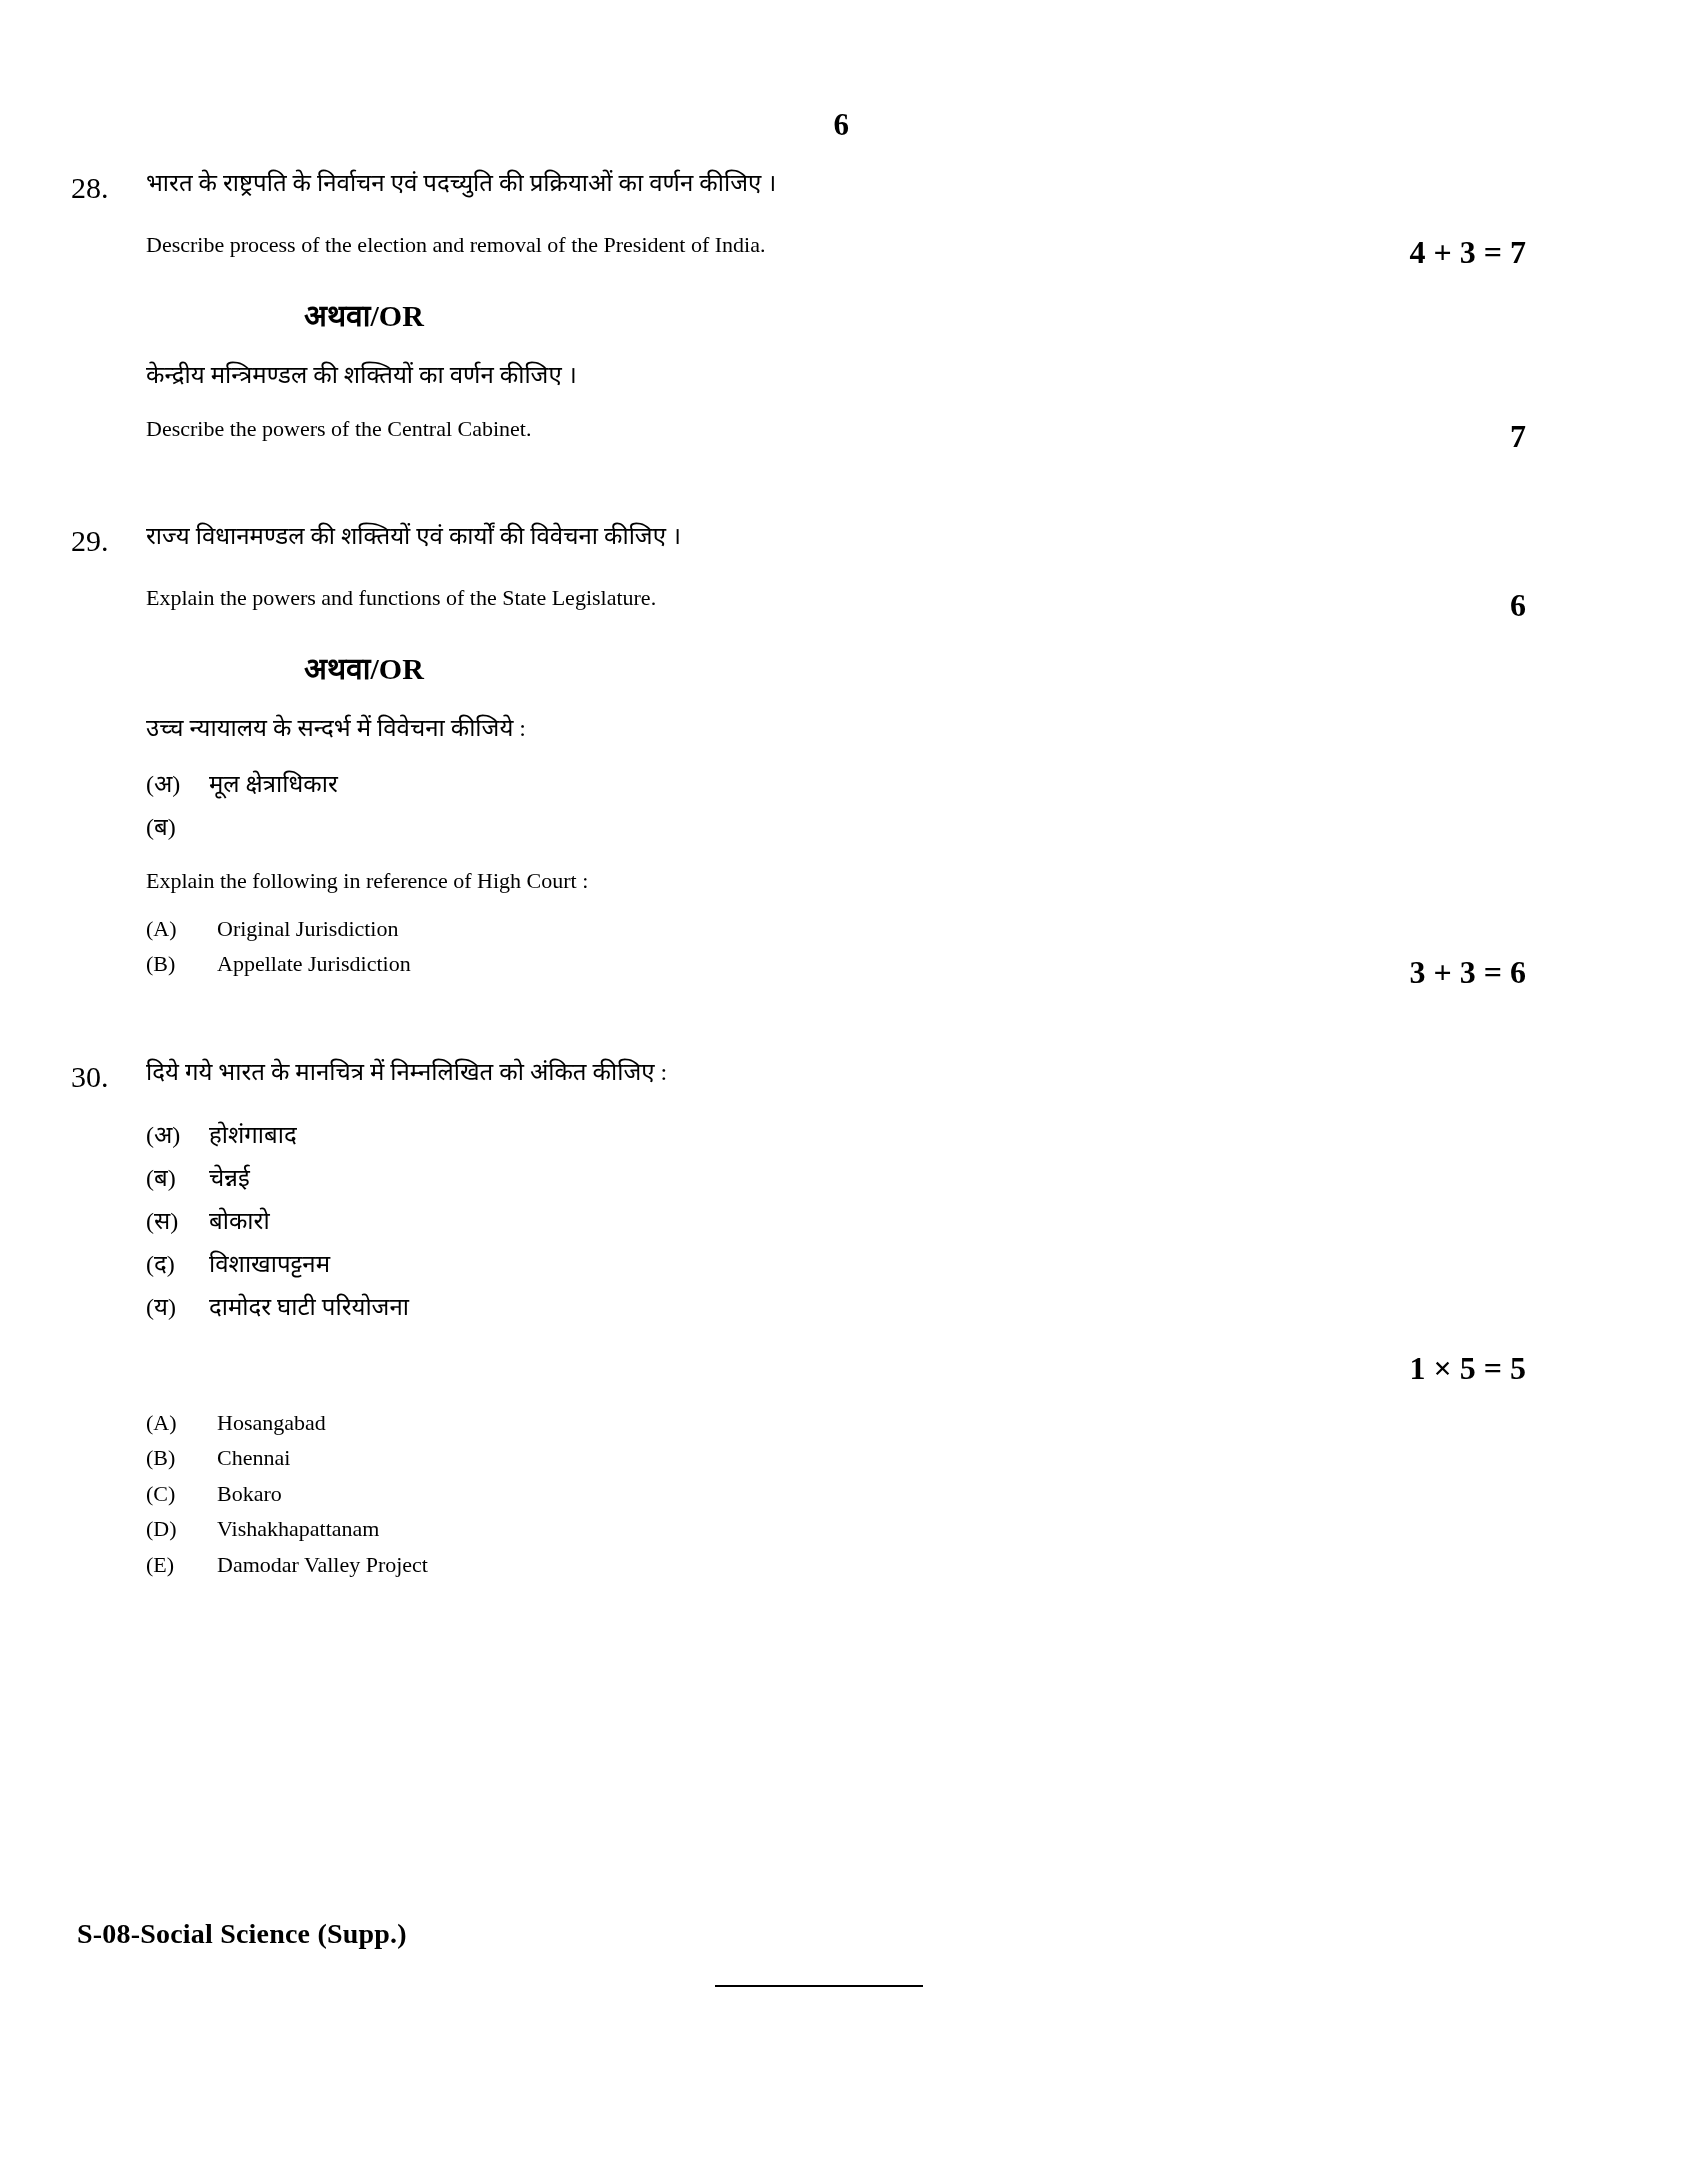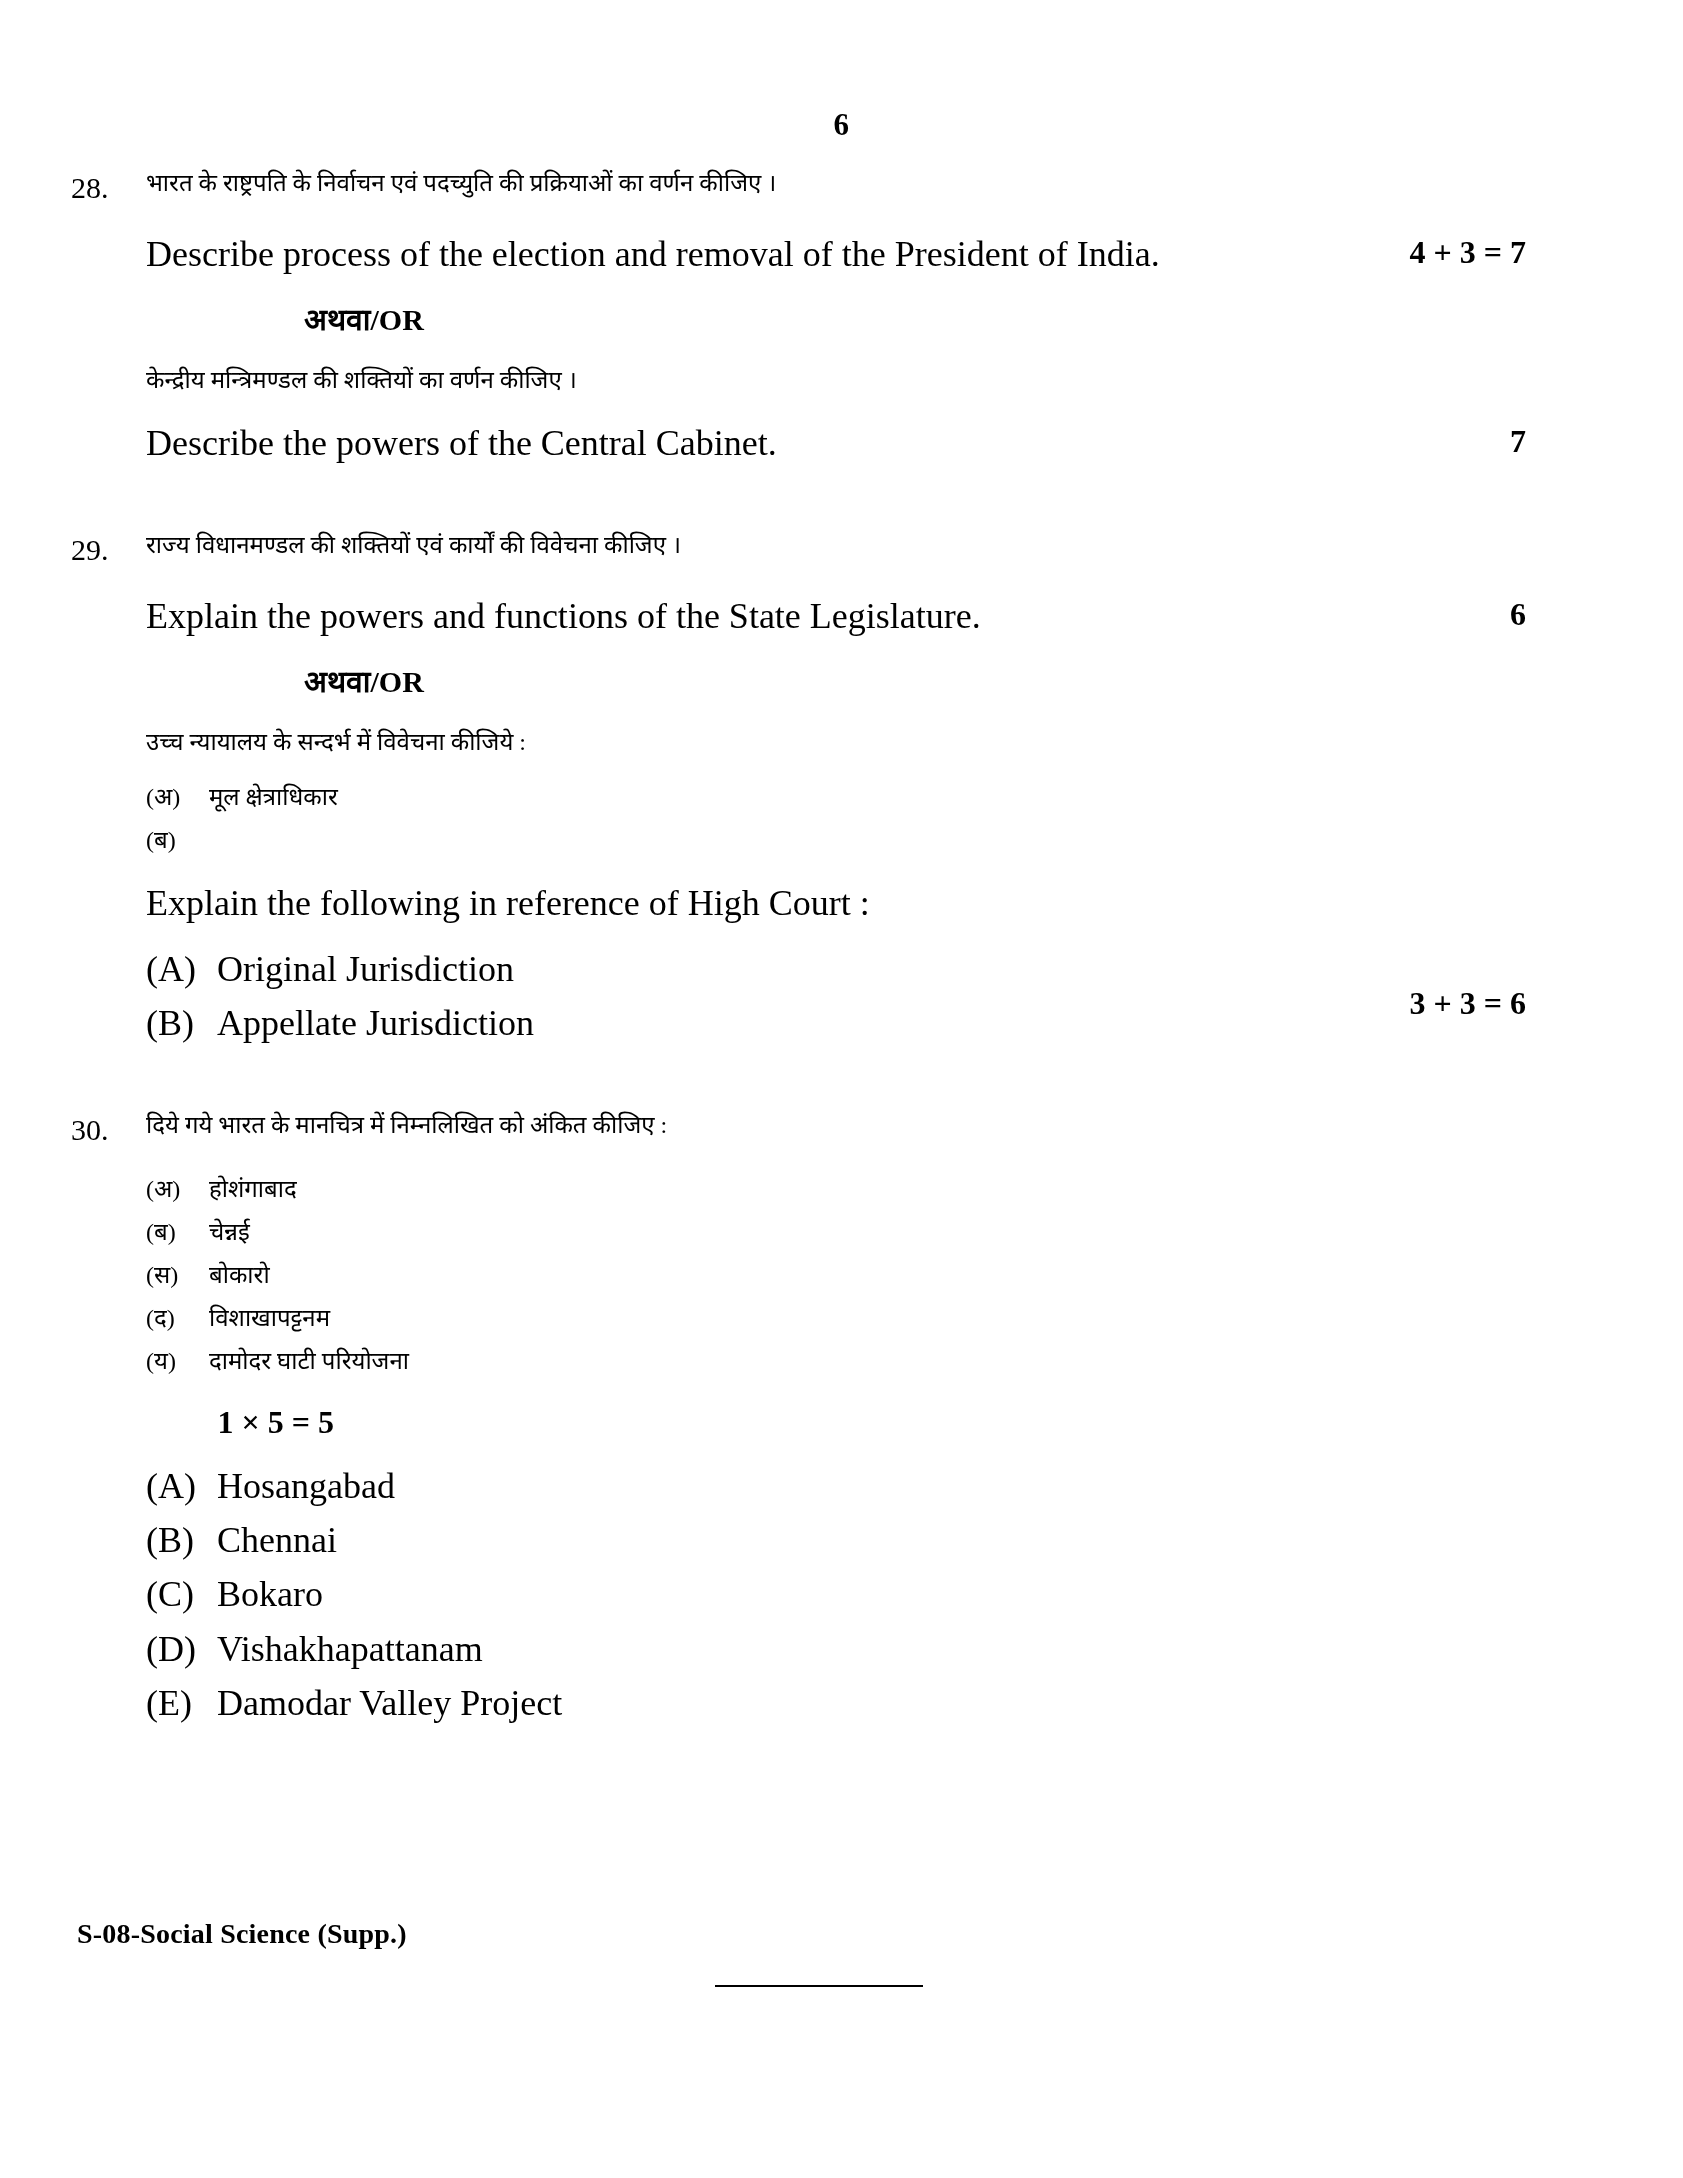--- a/index.html
+++ b/index.html
@@ -49,20 +49,21 @@
   }
   .q-gap-lg { height: 61px; }
 
   
   .row {
     display: flex;
     align-items: flex-start;
     width: 100%;
     position: relative;
     min-height: 30px;
+    justify-content: space-between;
   }
   .q-num {
     flex: 0 0 75px;
     font-size: 30px;
     line-height: 1.34;
     padding-top: 2px;
   }
   .q-indent {
     flex: 0 0 75px;
   }
@@ -82,21 +83,21 @@
     padding-top: 1px;
   }
 
   .hindi {
     font-family: "Liberation Serif", "DejaVu Serif", serif;
     font-size: 24px;
     line-height: 1.42;
   }
   .english {
     font-family: "Liberation Serif", "DejaVu Serif", serif;
-    font-size: 36px;
+    font-size: 22px;
     line-height: 1.34;
   }
 
   .line-space { height: 22px; }
   .line-space-sm { height: 12px; }
 
   
   .or-row {
     display: flex;
     width: 100%;

